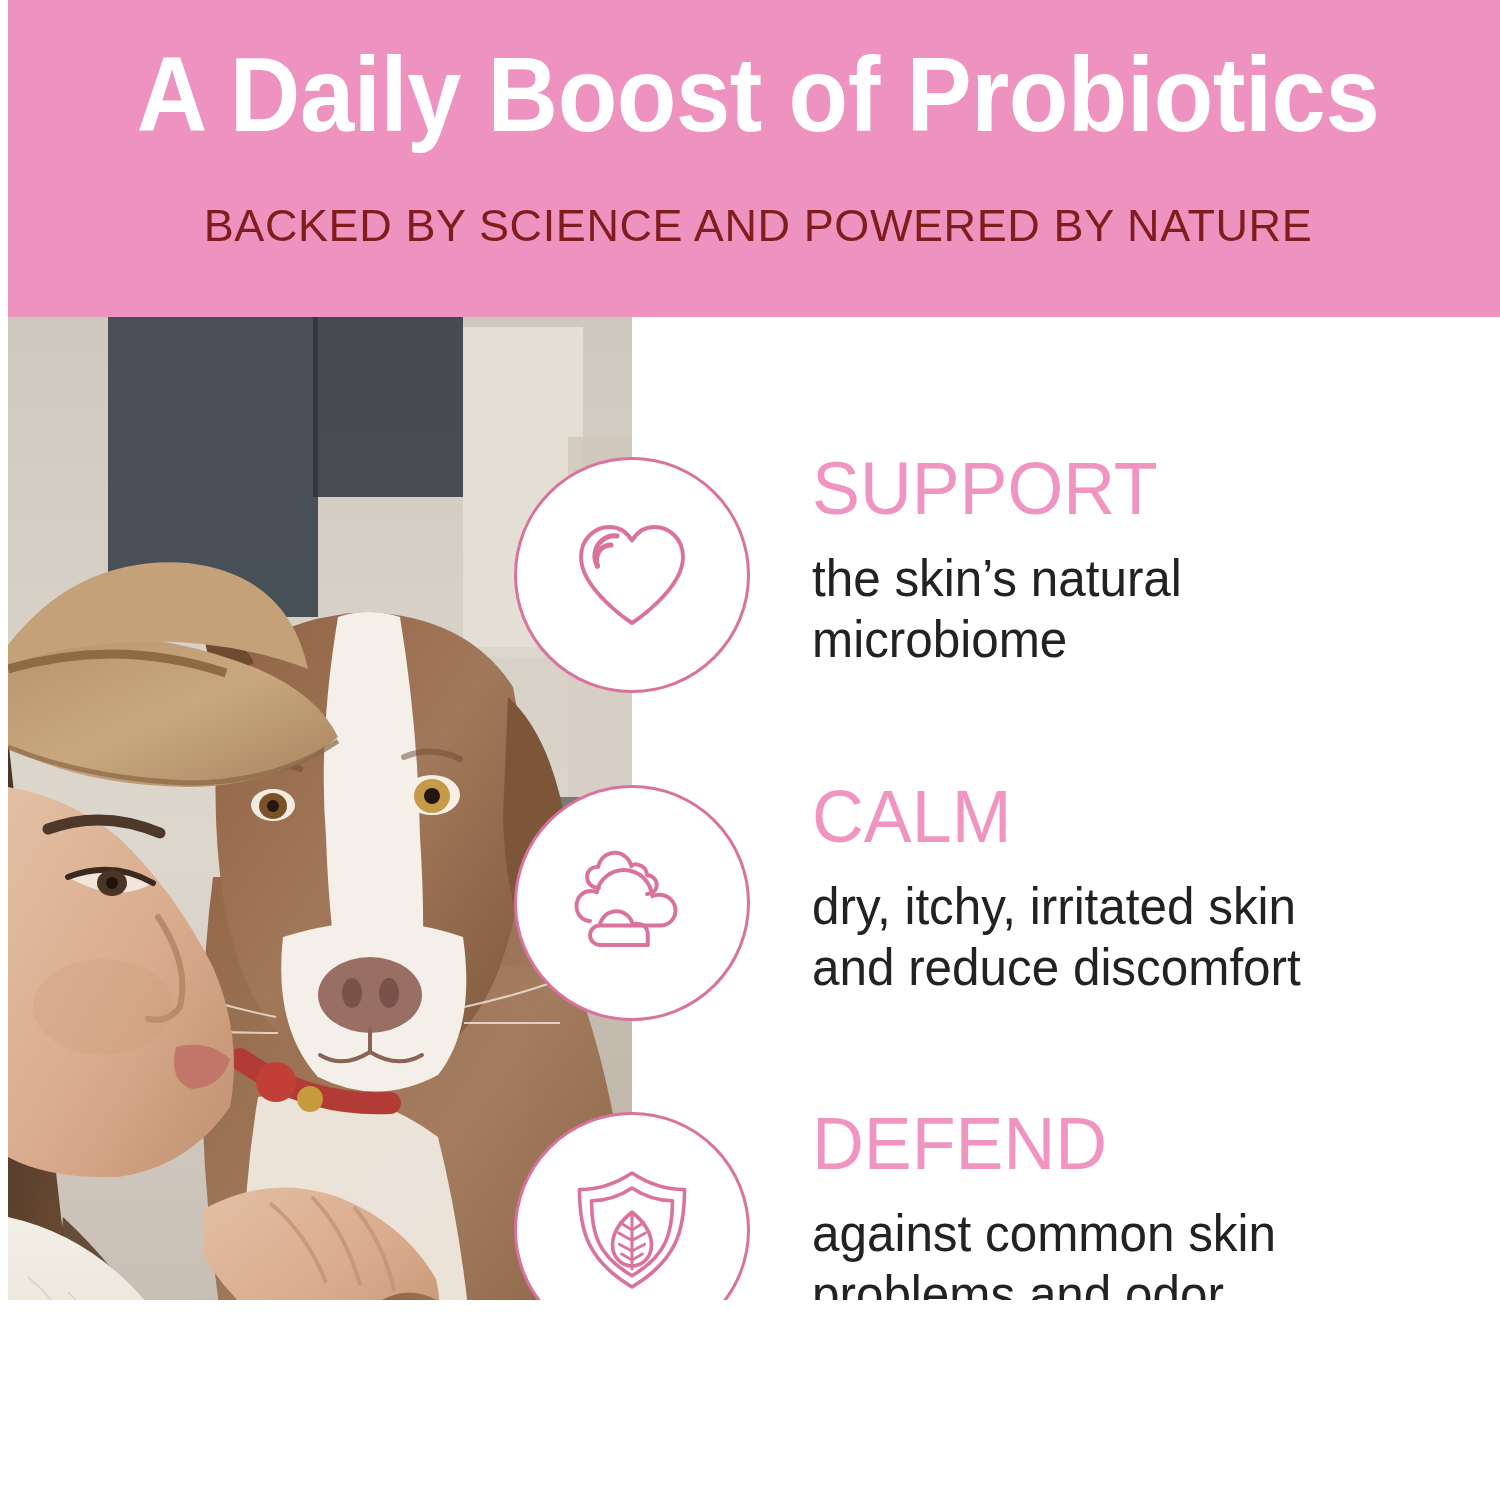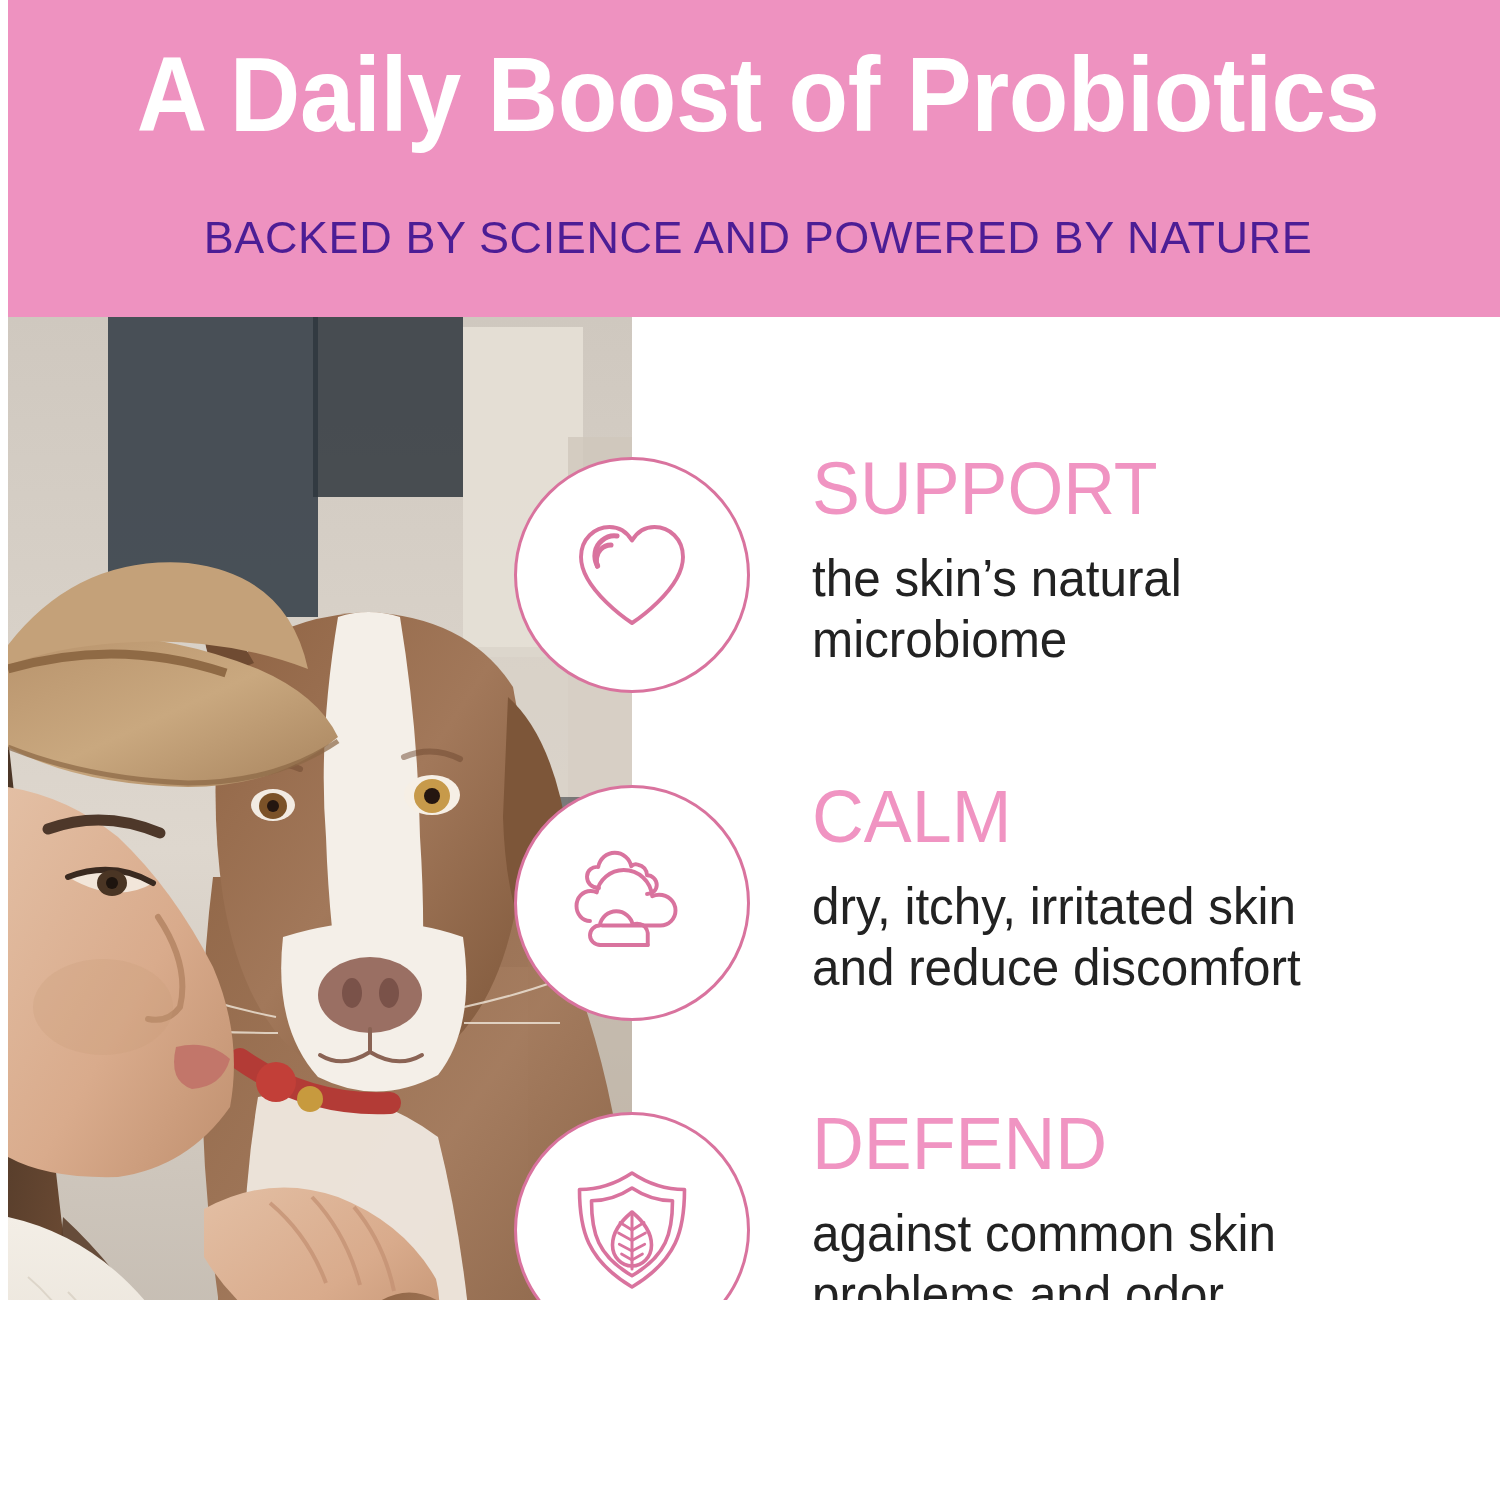--- a/index.html
+++ b/index.html
@@ -47,26 +47,26 @@
     white-space: nowrap;
     transform: scaleX(0.93);
     transform-origin: center center;
     margin: 0;
   }
   .banner-subtitle {
     font-family: "Liberation Sans", sans-serif;
     font-weight: 400;
     font-size: 45px;
     line-height: 1.0;
-    color: #4c1d95;
+    color: #7f1d1d;
     letter-spacing: 0.6px;
     white-space: nowrap;
     margin: 0;
     position: absolute;
-    top: 215px;
+    top: 203px;
   }
 
   
   .photo {
     position: absolute;
     left: 0;
     top: 317px;
     width: 658px;
     height: 1183px;
     overflow: hidden;

